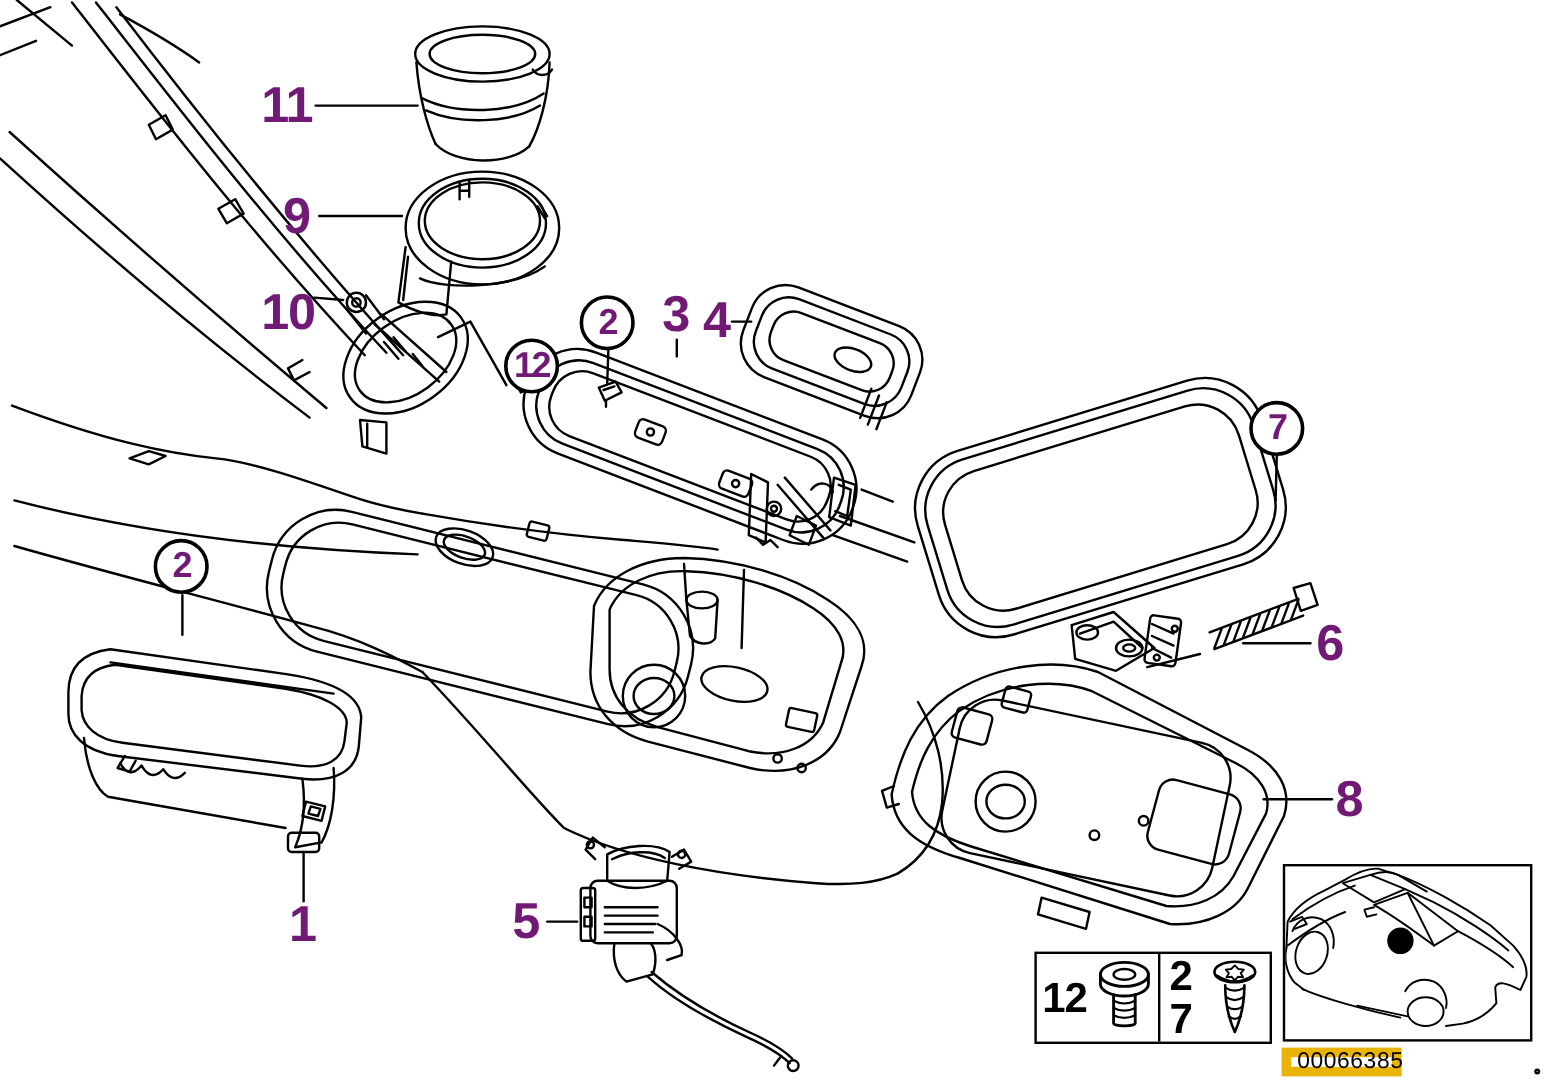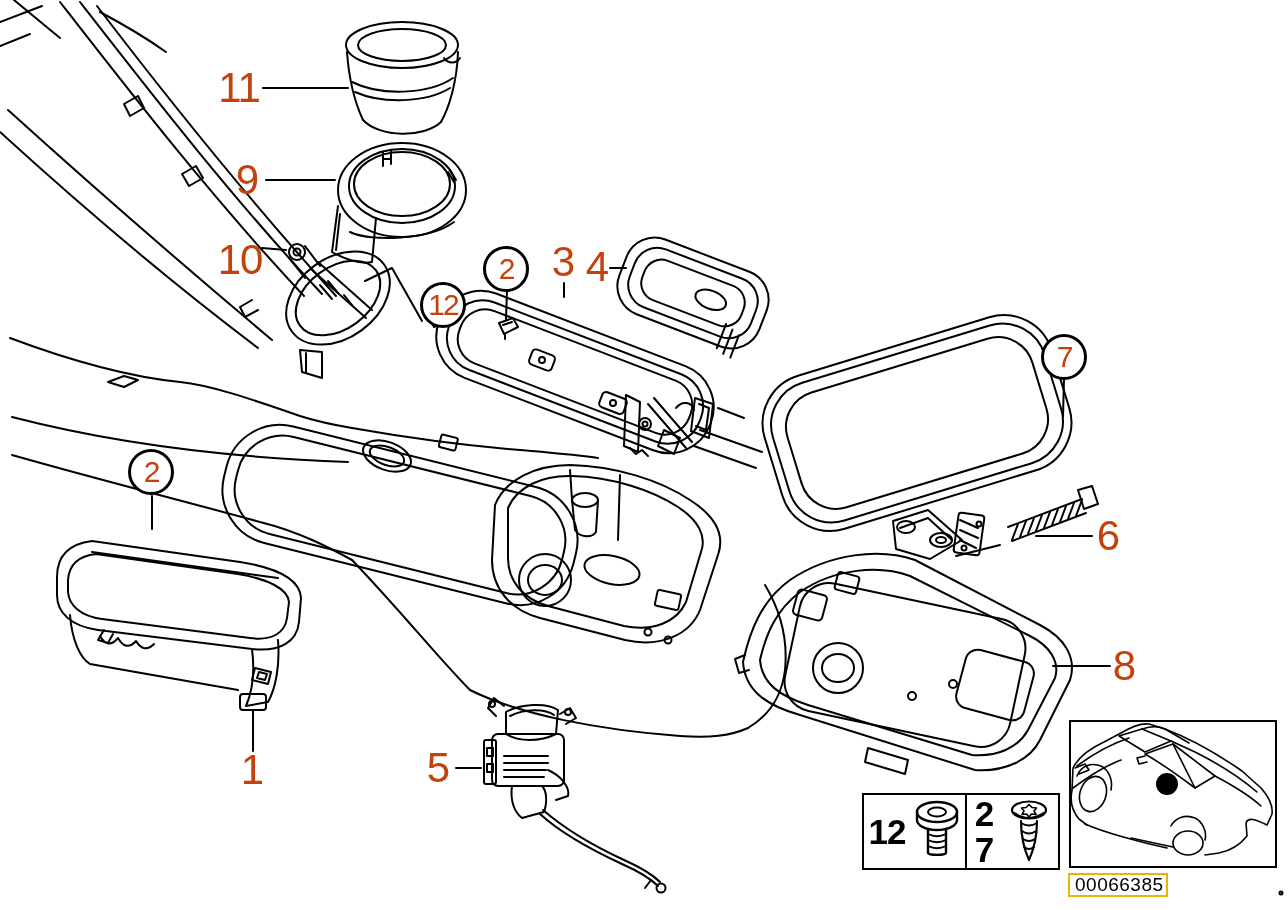--- a/index.html
+++ b/index.html
@@ -2,38 +2,38 @@
 <html><head>
 <meta charset="utf-8">
 <style>
   html,body{margin:0;padding:0;background:#fff;}
   .stage{position:relative;width:1288px;height:910px;background:#fff;
          font-family:"Liberation Sans",sans-serif;overflow:hidden;}
   .art{position:absolute;left:0;top:0;}
   .art path,.art rect,.art ellipse,.art circle,.art line{
     stroke:#000;fill:none;stroke-width:2;stroke-linecap:round;stroke-linejoin:round;}
   .callout{position:absolute;transform:translate(-50%,-50%);
-           font-weight:normal;font-size:42px;color:#c2410c;line-height:1;
+           font-weight:bold;font-size:42px;color:#701a75;line-height:1;
            letter-spacing:-1px;white-space:nowrap;}
   .callout.circled{width:46px;height:46px;box-sizing:border-box;
            border:3.5px solid #000;border-radius:50%;background:#fff;
            display:flex;align-items:center;justify-content:center;
            font-size:30px;letter-spacing:-2px;}
   .legend{position:absolute;left:862px;top:793px;width:198px;height:77px;
           box-sizing:border-box;border:2.5px solid #000;display:flex;background:#fff;}
   .legend-cell{display:flex;align-items:center;justify-content:space-around;
           box-sizing:border-box;height:100%;}
   .legend-cell.first{width:103px;border-right:2.5px solid #000;}
   .legend-cell.second{flex:1;}
   .legend-num{font-weight:bold;font-size:35px;color:#000;line-height:0.95;letter-spacing:-1px;}
   .legend-num-col{display:flex;flex-direction:column;justify-content:center;gap:2px;}
   .car-box{position:absolute;left:1069px;top:720px;width:208px;height:148px;
            box-sizing:border-box;border:2.5px solid #000;background:#fff;}
   .num-box{position:absolute;left:1068px;top:873px;width:100px;height:24px;
-           box-sizing:border-box;border:2px solid #eab308;background:#fff;
+           box-sizing:border-box;border:8px solid #eab308;background:#fff;
            display:flex;align-items:center;padding-left:5px;
            font-size:19px;color:#000;letter-spacing:0.5px;}
 </style>
 </head>
 <body>
 
 <div class="stage">
 
   <svg class="art" width="1288" height="910" viewBox="0 0 1288 910">
 

